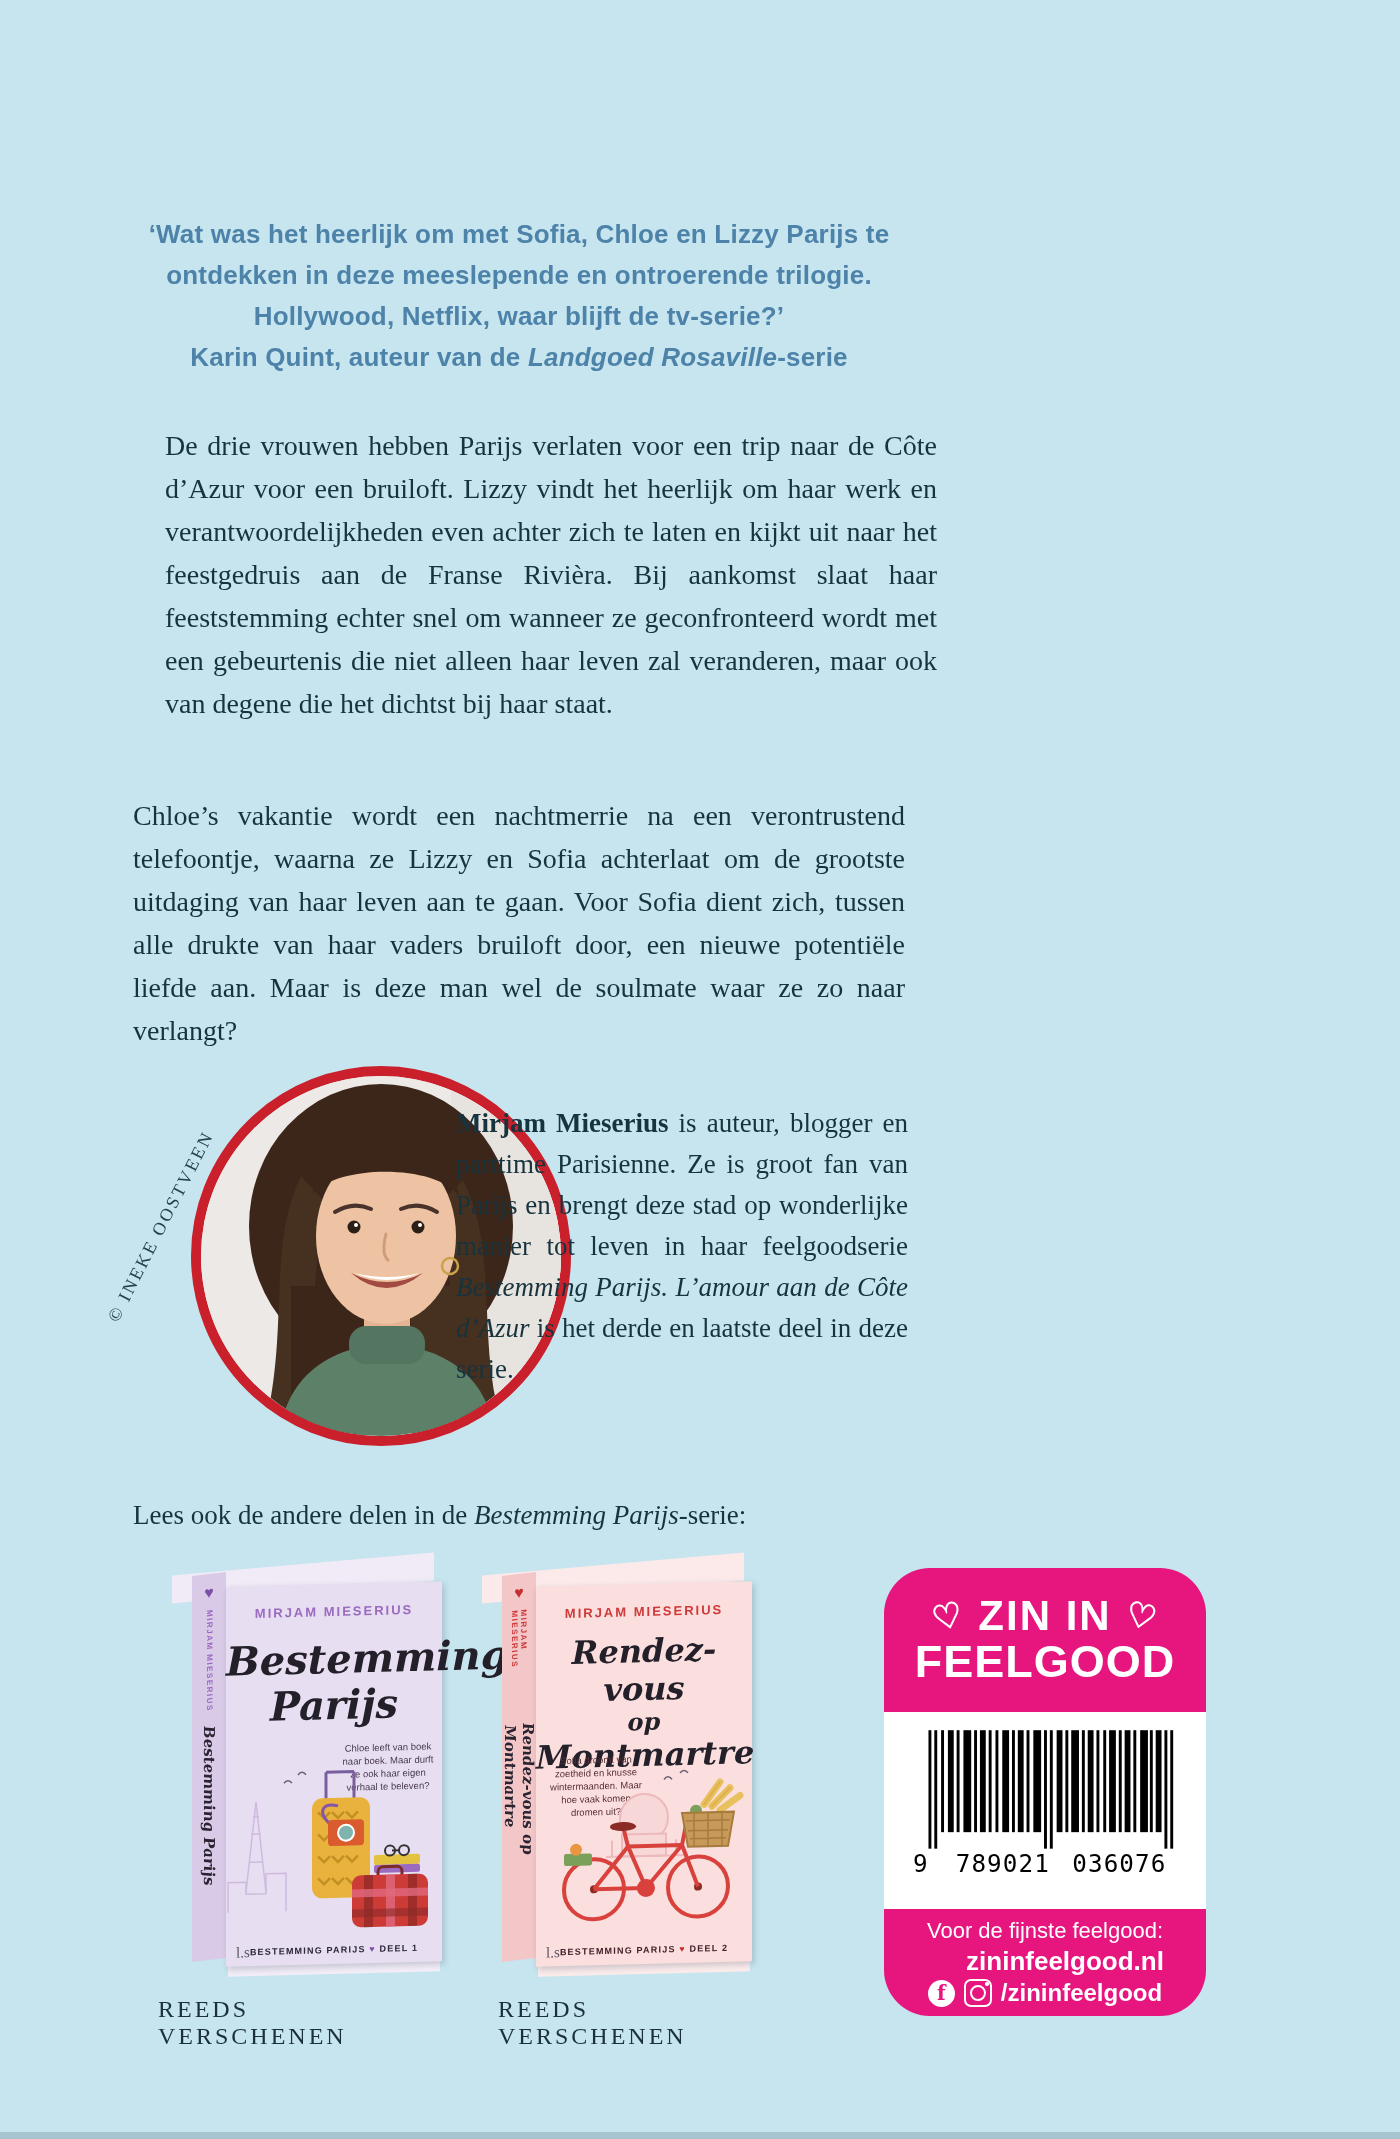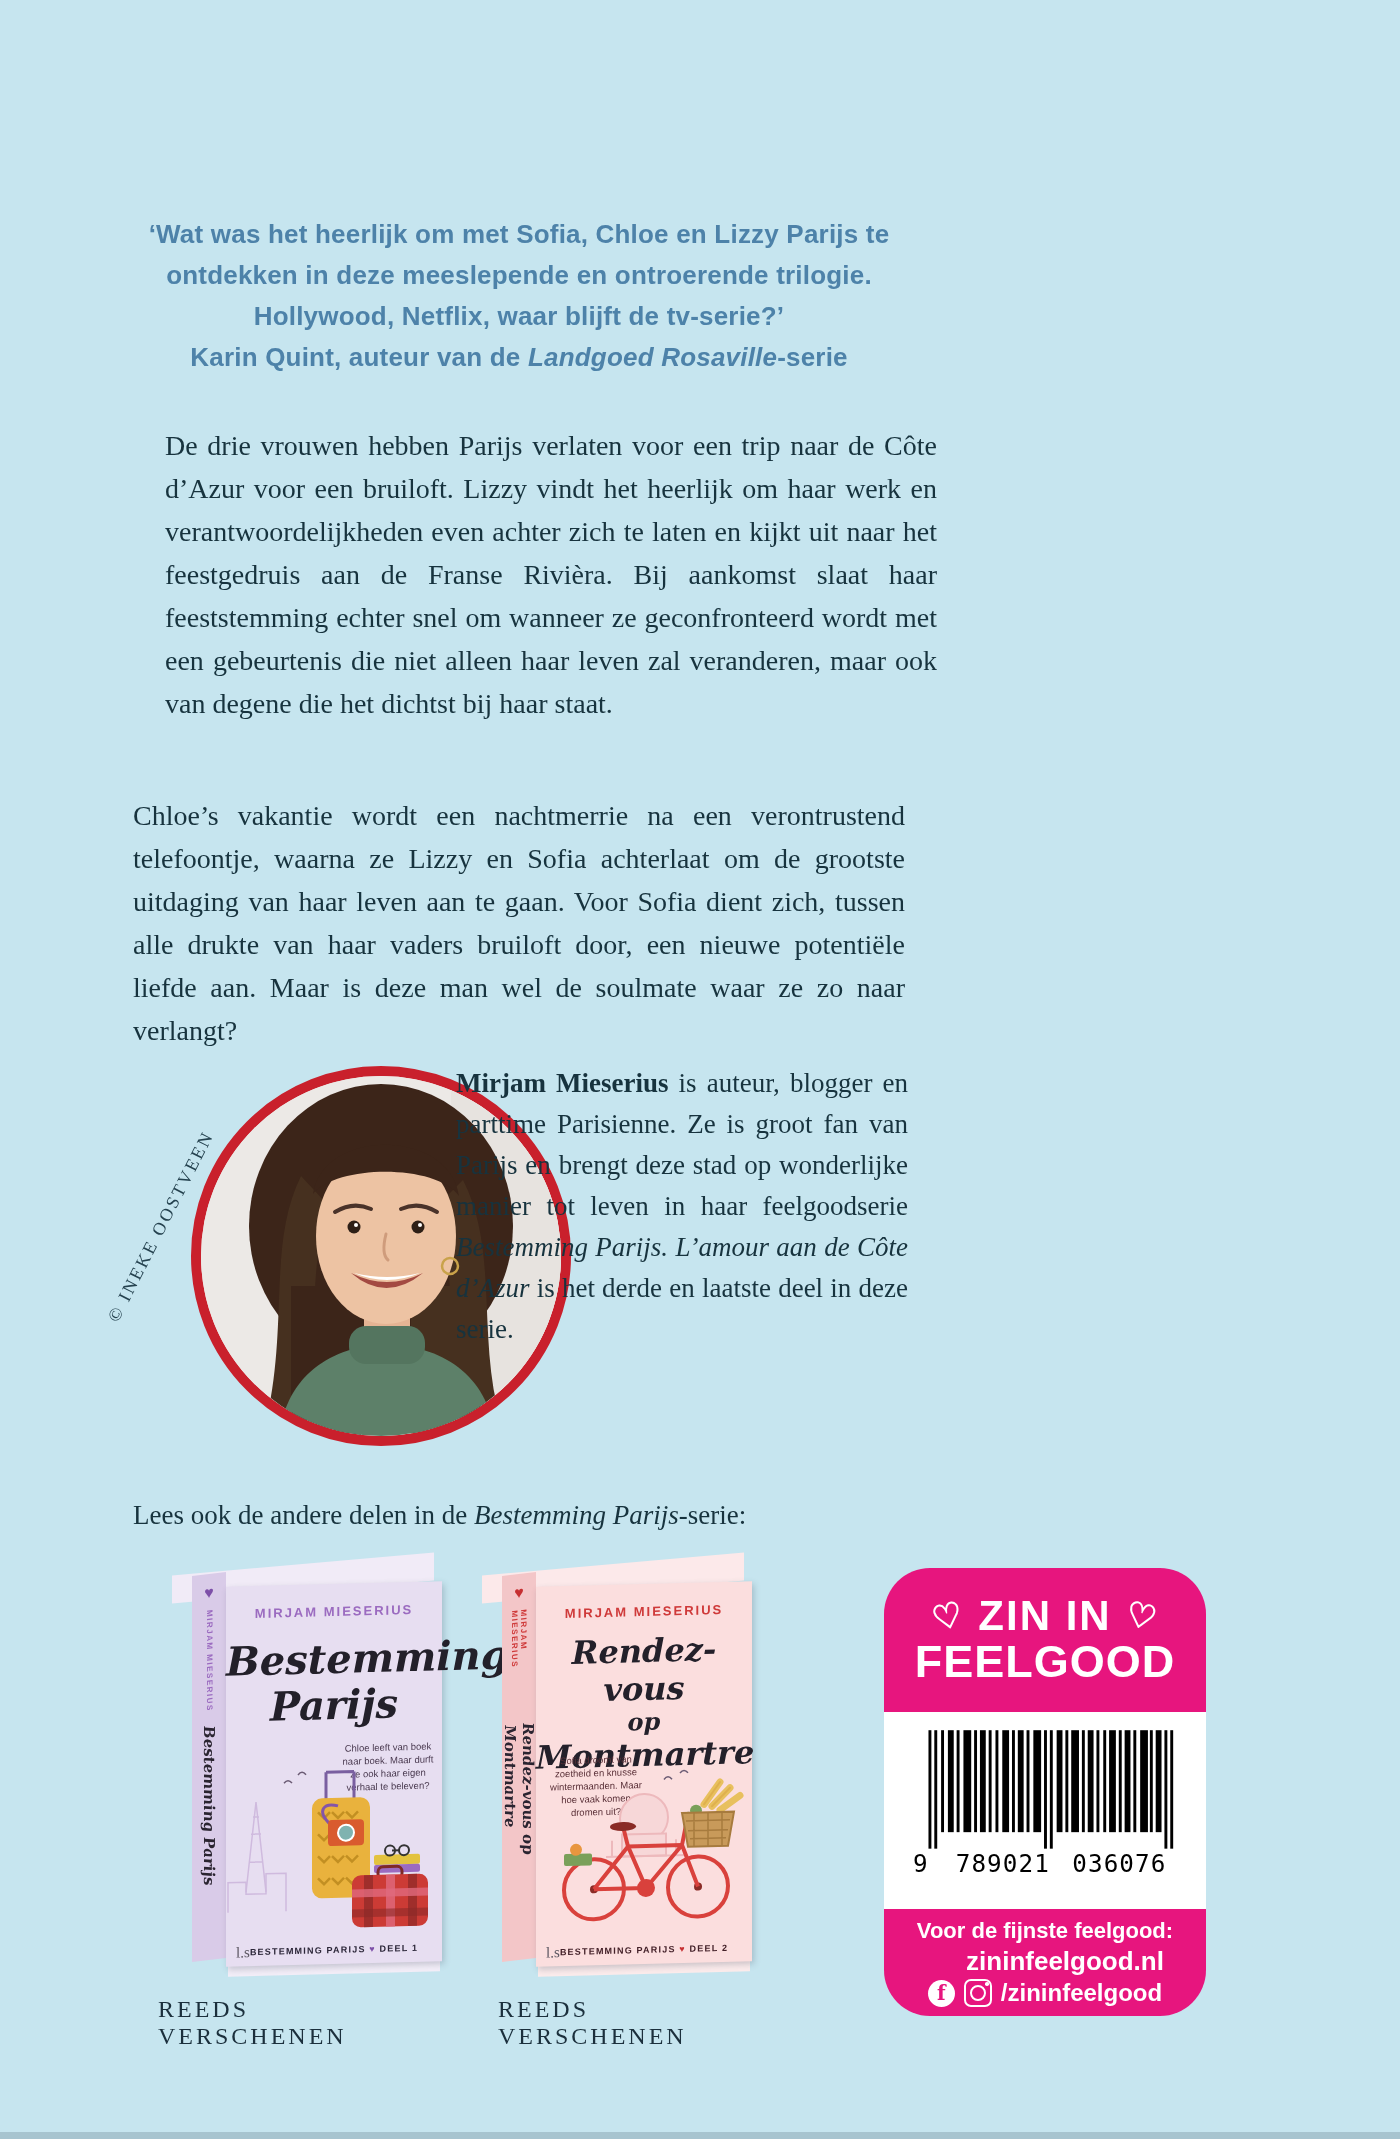--- a/index.html
+++ b/index.html
@@ -28,21 +28,21 @@
     position:absolute; left:191px; top:1066px; width:380px; height:380px;
     border-radius:50%; border:10px solid #c9202c; box-sizing:border-box;
     overflow:hidden; background:#ece9e6;
   }
   .photo-credit{
     position:absolute; left:30px; top:1216px; width:262px;
     transform:rotate(-63deg); text-align:center;
     font-size:18px; letter-spacing:2.5px; color:#25424f;
   }
   .bio{
-    position:absolute; left:456px; top:1036px; width:452px;
+    position:absolute; left:456px; top:1076px; width:452px;
     font-size:27px; line-height:41px; text-align:justify;
   }
   .bio b{font-weight:bold;} .bio i{font-style:italic;}
   
   .lees-ook{position:absolute; left:133px; top:1500px; font-size:27px; white-space:nowrap;}
   .lees-ook i{font-style:italic;}
   
   .book{position:absolute; width:276px; height:420px;}
   #book1{left:168px; top:1558px;} #book2{left:478px; top:1558px;}
   .top-edge{position:absolute; left:4px; top:6px; width:262px; height:28px; transform:skewY(-5deg);}
@@ -118,21 +118,21 @@
   }
   .fg-line1{display:flex; align-items:center; gap:14px; font-size:42px; font-weight:bold; letter-spacing:2px; line-height:44px;}
   .fg-heart{font-size:34px; font-weight:bold;}
   .fg-heart.left{transform:rotate(-14deg);} .fg-heart.right{transform:rotate(14deg);}
   .fg-line2{font-size:45px; font-weight:bold; letter-spacing:1px; line-height:48px;}
   .fg-mid{height:197px; background:#ffffff; display:flex; align-items:flex-start; justify-content:center; padding-top:16px; box-sizing:border-box;}
   .fg-bottom{
     flex:1; background:#e7157e; color:#fff; text-align:center;
     display:flex; flex-direction:column; align-items:center; justify-content:center; gap:2px;
   }
-  .fg-tagline{font-size:22px; font-weight:bold;}
+  .fg-tagline{font-size:22px; font-weight:normal;}
   .fg-url{font-size:26px; font-weight:bold;margin-left:40px;}
   .fg-social{display:flex; align-items:center; gap:9px; font-size:24px; font-weight:bold;}
   .fb-icon{
     width:27px; height:27px; background:#fff; border-radius:50%; color:#e7157e;
     font-family:"DejaVu Serif", serif; font-weight:bold; text-align:center;
     line-height:26px; font-size:20px; display:inline-block;
   }
   .ig-icon{width:24px; height:24px; border:2.5px solid #fff; border-radius:7px; position:relative; display:inline-block;}
   .ig-icon::before{content:""; position:absolute; inset:4px; border:2.5px solid #fff; border-radius:50%;}
   .ig-icon::after{content:""; position:absolute; top:1px; right:1px; width:3.5px; height:3.5px; background:#fff; border-radius:50%;}

